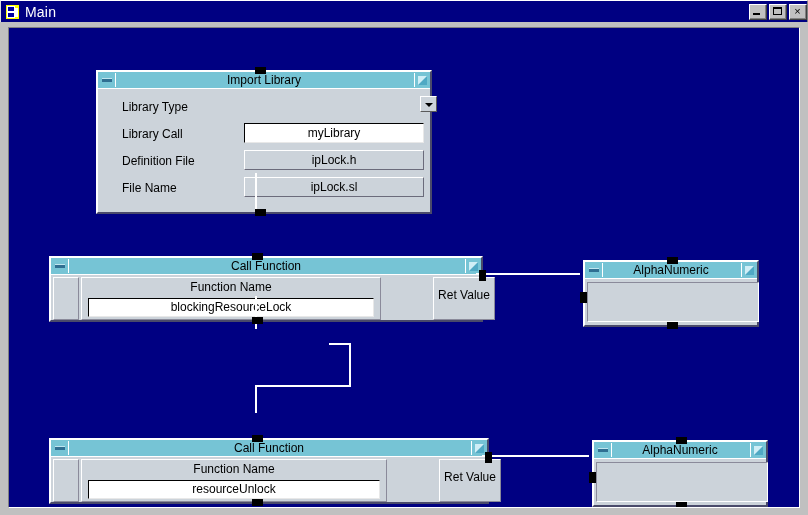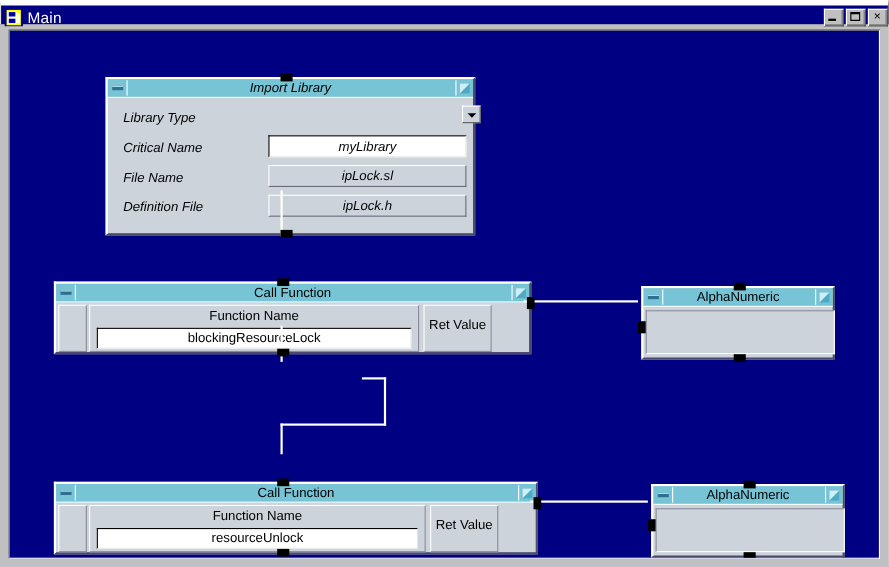--- a/index.html
+++ b/index.html
@@ -21,21 +21,21 @@
     box-sizing: border-box;
   }
 
   
   #titlebar {
     position: absolute;
     left: 0; top: 0;
     width: 808px; height: 22px;
     background: #000082;
     box-sizing: border-box;
-    border-top: 5px solid #ffffff;
+    border-top: 1px solid #ffffff;
     border-left: 1px solid #dfdfdf;
     border-right: 1px solid #808080;
   }
   #title-icon {
     position: absolute;
     left: 3px; top: 3px;
     width: 17px; height: 16px;
   }
   #title-text {
     position: absolute;
@@ -186,30 +186,30 @@
     position: absolute;
     background: #ffffff;
     z-index: 4;
   }
   .wire.hz { height: 2px; }
   .wire.vt { width: 2px; }
 
   
   #import-library {
     left: 87px; top: 42px;
-    width: 336px; height: 144px; font-style: italic;
+    width: 336px; height: 144px;
   }
   #import-library .block-body { padding: 6px 10px 4px 8px; }
   .row {
     position: relative;
     height: 27px;
   }
   .row-label {
     position: absolute;
-    left: 6px; top: 5px;
+    left: 16px; top: 5px;
     font-size: 12px;
     color: #000000;
     white-space: nowrap;
   }
   .field {
     position: absolute;
     left: 138px; top: 1px;
     width: 180px; height: 20px;
     box-sizing: border-box;
     font-size: 12px;
@@ -322,20 +322,21 @@
   .cf-ret {
     position: absolute;
     top: 2px;
     width: 62px; height: 43px;
     background: #ccd3da;
     box-sizing: border-box;
     border-top: 1px solid #ffffff;
     border-left: 1px solid #ffffff;
     border-right: 1px solid #8a8a9a;
     border-bottom: 1px solid #8a8a9a;
+    margin-left: 48px;
   }
   .cf-retlabel {
     position: absolute;
     left: 0; right: 0; top: 10px;
     text-align: center;
     font-size: 12px;
     color: #000000;
     white-space: nowrap;
   }
 
@@ -431,32 +432,32 @@
           </div>
       </div>
       <div class="block-body">
 
         <div class="row">
           <div class="row-label">Library Type</div>
           <div class="combo-arrow"></div>
         </div>
 
         <div class="row">
-          <div class="row-label">Critical Name</div>
+          <div class="row-label">Library Call</div>
           <div class="field text-input">myLibrary</div>
+        </div>
+
+        <div class="row">
+          <div class="row-label">Definition File</div>
+          <div class="field button">ipLock.h</div>
         </div>
 
         <div class="row">
           <div class="row-label">File Name</div>
           <div class="field button">ipLock.sl</div>
-        </div>
-
-        <div class="row">
-          <div class="row-label">Definition File</div>
-          <div class="field button">ipLock.h</div>
         </div>
 
       </div>
       <div class="port v" style="left:157px; top:-5px;"></div>
       <div class="port v" style="left:157px; bottom:-4px;"></div>
     </div>
 
     <div class="block call-function" id="call-function-1">
       <div class="block-title">
         <div class="tb-min">

